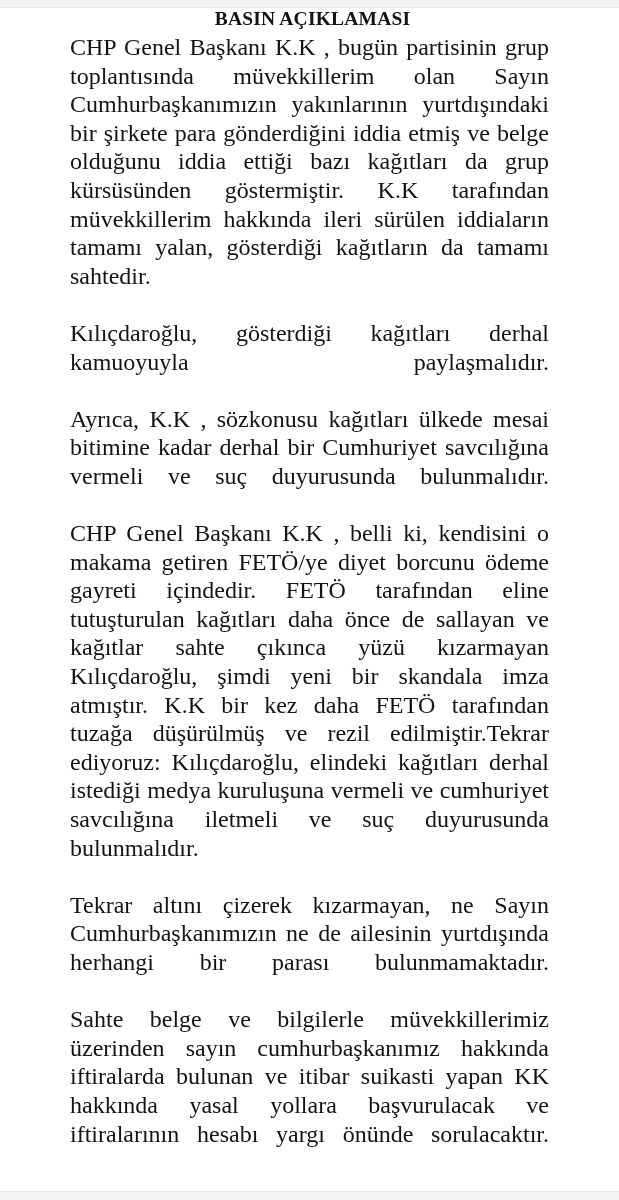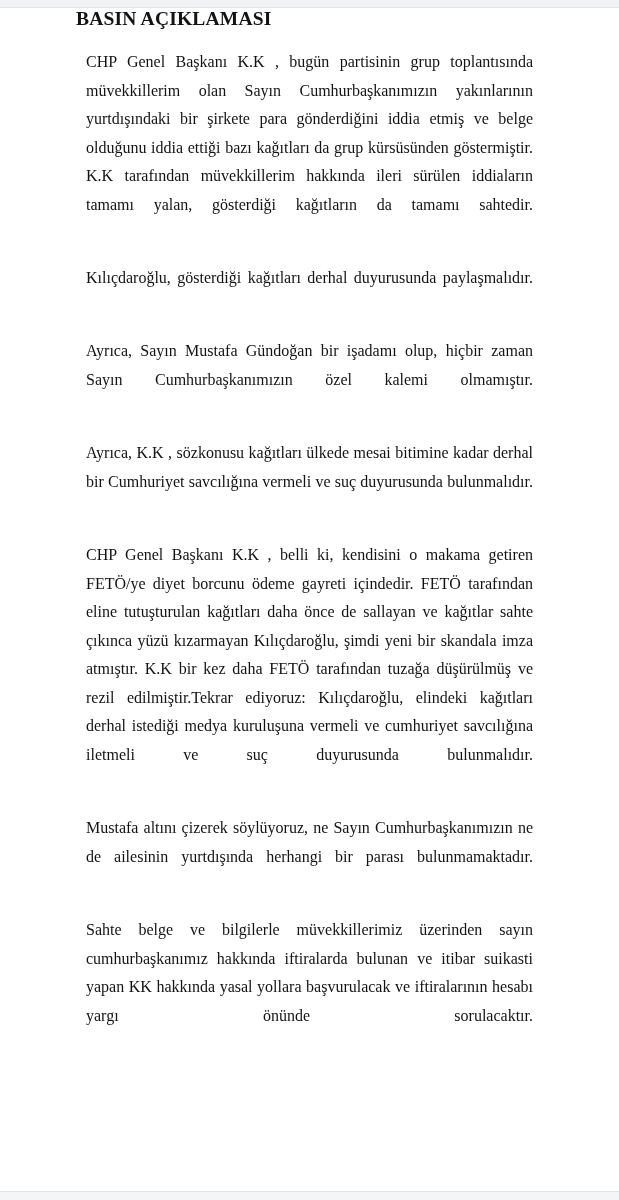--- a/index.html
+++ b/index.html
@@ -44,33 +44,33 @@
     position: absolute;
     left: 70px;
     top: 6px;
     width: 479px;
   }
 
   .doc-title {
     font-size: 19.5px;
     font-weight: bold;
     line-height: 26px;
-    text-align: left;
+    text-align: center;
     letter-spacing: 0.2px;
     margin: 0 0 1px 0;
     padding-left: 6px;
     white-space: nowrap;
   }
 
   .para {
-    font-size: 16px;
+    font-size: 24px;
     line-height: 28.6px;
     text-align: justify;
     text-justify: inter-word;
-    margin: 16px;
+    margin: 0;
     hyphens: none;
     word-spacing: 0.1px;
   }
   
   .para::after {
     content: "";
     display: inline-block;
     width: 100%;
   }
 </style>
@@ -80,25 +80,24 @@
 <div class="page">
 
   <div class="edge-band top"></div>
   <div class="edge-rule top"></div>
 
   <div class="doc-body">
 
     <h1 class="doc-title">BASIN AÇIKLAMASI</h1>
 
     <p class="para">CHP Genel Başkanı K.K , bugün partisinin grup toplantısında müvekkillerim olan Sayın Cumhurbaşkanımızın yakınlarının yurtdışındaki bir şirkete para gönderdiğini iddia etmiş ve belge olduğunu iddia ettiği bazı kağıtları da grup kürsüsünden göstermiştir. K.K tarafından müvekkillerim hakkında ileri sürülen iddiaların tamamı yalan, gösterdiği kağıtların da tamamı sahtedir.</p>
-    <p class="para">Kılıçdaroğlu, gösterdiği kağıtları derhal duyurusunda paylaşmalıdır.</p>
-    <p class="para">Ayrıca, Sayın Mustafa Gündoğan bir işadamı olup, hiçbir zaman Sayın Cumhurbaşkanımızın özel kalemi olmamıştır.</p>
+    <p class="para">Kılıçdaroğlu, gösterdiği kağıtları derhal kamuoyuyla paylaşmalıdır.</p>
     <p class="para">Ayrıca, K.K , sözkonusu kağıtları ülkede  mesai bitimine kadar derhal bir Cumhuriyet savcılığına vermeli ve suç duyurusunda bulunmalıdır.</p>
     <p class="para">CHP Genel Başkanı K.K , belli ki, kendisini o makama getiren FETÖ/ye diyet borcunu ödeme gayreti içindedir. FETÖ tarafından eline tutuşturulan kağıtları daha önce de sallayan ve kağıtlar sahte çıkınca yüzü kızarmayan Kılıçdaroğlu, şimdi yeni bir skandala imza atmıştır. K.K bir kez daha FETÖ tarafından tuzağa düşürülmüş ve rezil edilmiştir.Tekrar ediyoruz: Kılıçdaroğlu, elindeki kağıtları derhal istediği medya kuruluşuna vermeli ve cumhuriyet savcılığına iletmeli ve suç duyurusunda bulunmalıdır.</p>
-    <p class="para">Mustafa altını çizerek söylüyoruz, ne Sayın Cumhurbaşkanımızın ne de ailesinin yurtdışında herhangi bir parası bulunmamaktadır.</p>
+    <p class="para">Tekrar altını çizerek kızarmayan, ne Sayın Cumhurbaşkanımızın ne de ailesinin yurtdışında herhangi bir parası bulunmamaktadır.</p>
     <p class="para">Sahte belge ve bilgilerle müvekkillerimiz üzerinden sayın cumhurbaşkanımız hakkında iftiralarda bulunan ve itibar suikasti yapan KK hakkında yasal yollara başvurulacak ve iftiralarının hesabı yargı önünde sorulacaktır.</p>
 
   </div>
 
   <div class="edge-rule bottom"></div>
   <div class="edge-band bottom"></div>
 
 </div>
 
 </body></html>

